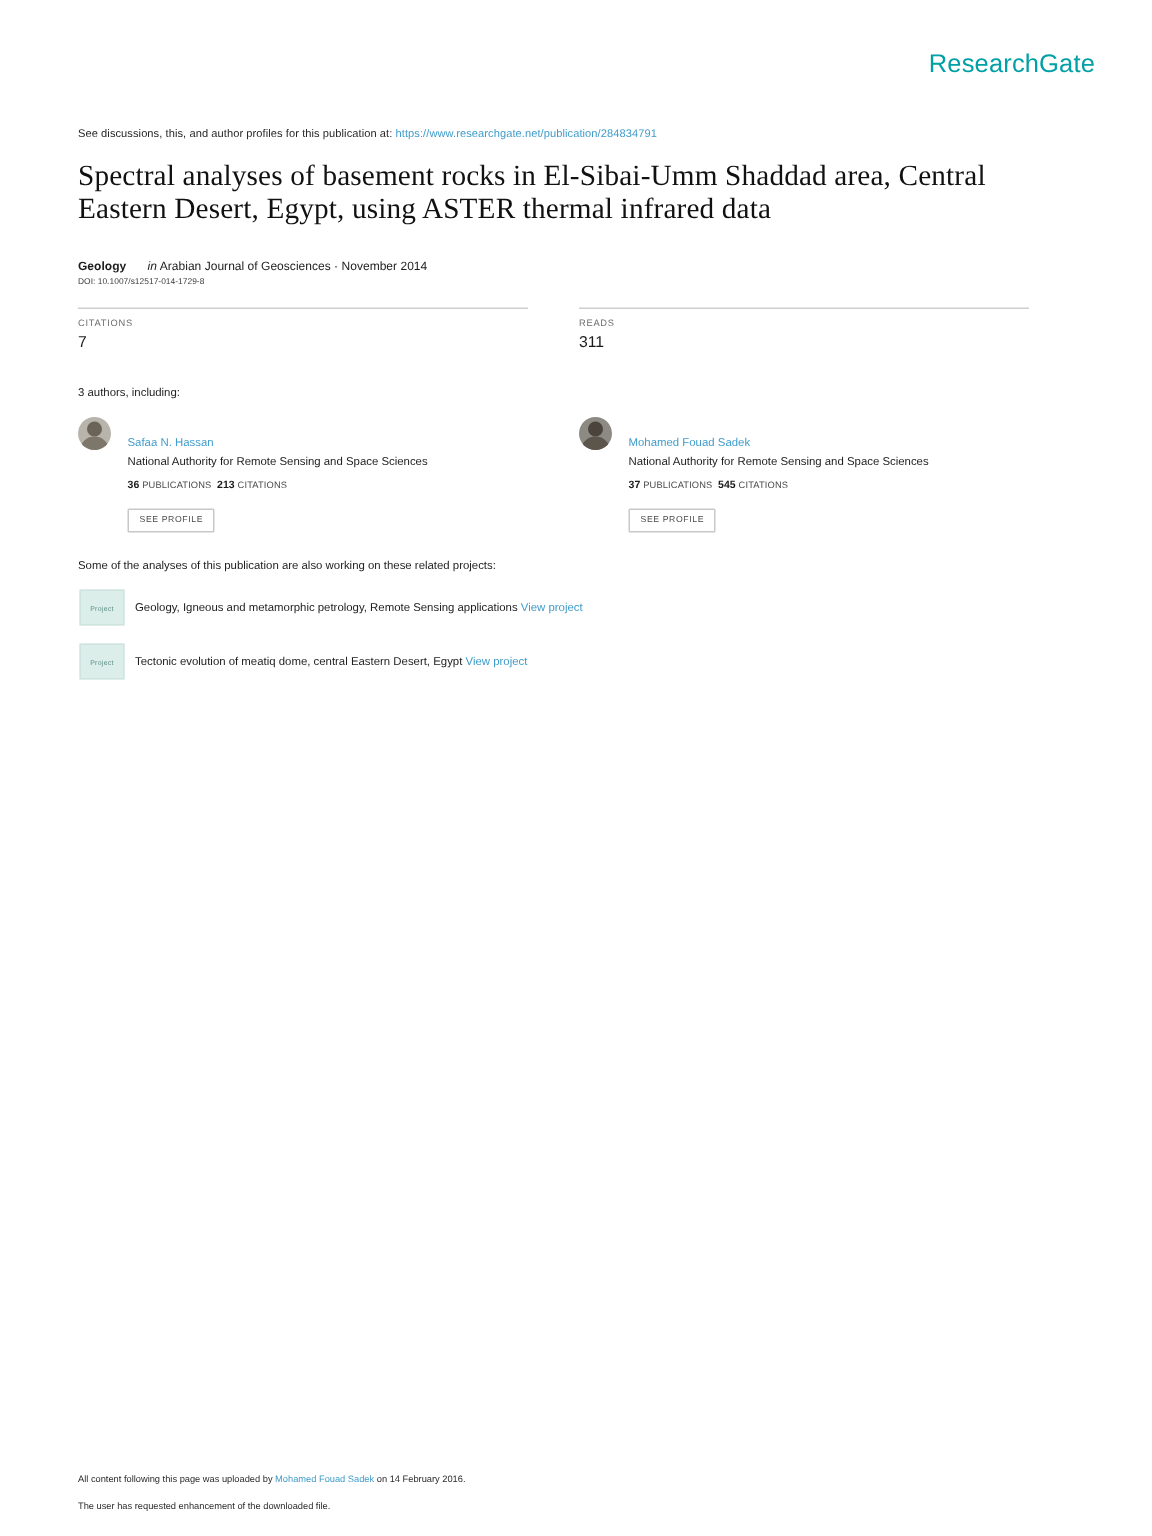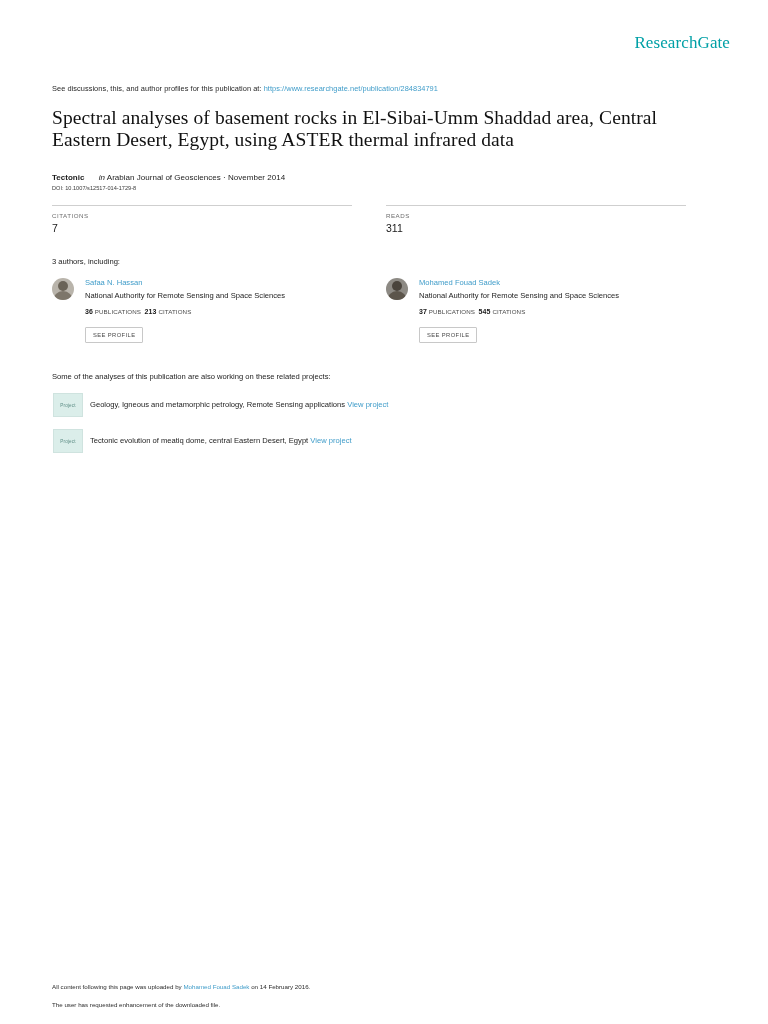--- a/index.html
+++ b/index.html
@@ -19,21 +19,21 @@
     position: absolute;
     left: 0; top: 0;
     width: 768px;
     height: 1024px;
     background: #fff;
   }
   .brand {
     position: absolute;
     right: 38px;
     top: 33px;
-    font-family: Liberation Serif, serif;
+    font-family: Liberation Sans, sans-serif;
     font-size: 17px;
     color: #00a0a6;
     letter-spacing: 0.1px;
   }
   .content {
     position: absolute;
     left: 52px;
     top: 84px;
     width: 682px;
   }
@@ -135,20 +135,21 @@
     left: 1px; top: 13px;
     width: 20px; height: 14px;
     border-radius: 10px 10px 0 0;
     background: #7d766a;
   }
   .avatar.dark { background: #8d8a84; }
   .avatar.dark .head { background: #4a443c; }
   .avatar.dark .body { background: #5c554b; }
   .author .info {
     margin-left: 33px;
+    margin-top: 12px;
   }
   .author .name {
     font-size: 7.6px;
     color: #3f9cc9;
     margin-bottom: 4px;
   }
   .author .affil {
     font-size: 7.6px;
     color: #1c1c1c;
     margin-bottom: 8px;
@@ -235,21 +236,21 @@
 
   <div class="content">
 
     <div class="seeline">
       <span>See discussions, this, and author profiles for this publication at: </span><a href="#">https://www.researchgate.net/publication/284834791</a>
     </div>
 
     <h1 class="title">Spectral analyses of basement rocks in El-Sibai-Umm Shaddad area, Central Eastern Desert, Egypt, using ASTER thermal infrared data</h1>
 
     <div class="artmeta">
-      <span class="b">Tectonic</span>
+      <span class="b">Geology</span>
       <span class="i">in</span>
       <span>Arabian Journal of Geosciences · November 2014</span>
     </div>
 
     <div class="doi">DOI: 10.1007/s12517-014-1729-8</div>
 
     <div class="stats">
       <div class="stat left">
         <div class="rule"></div>
         <div class="lbl">CITATIONS</div>

